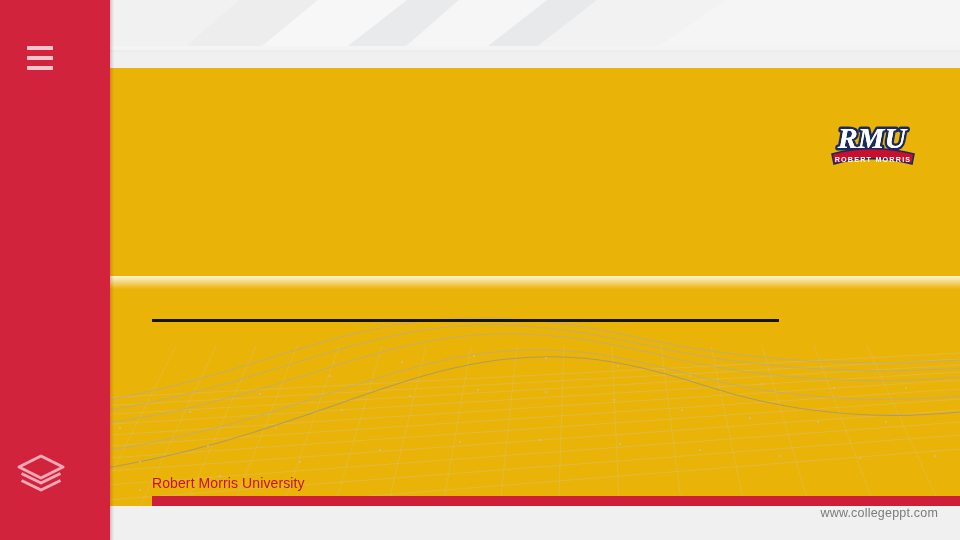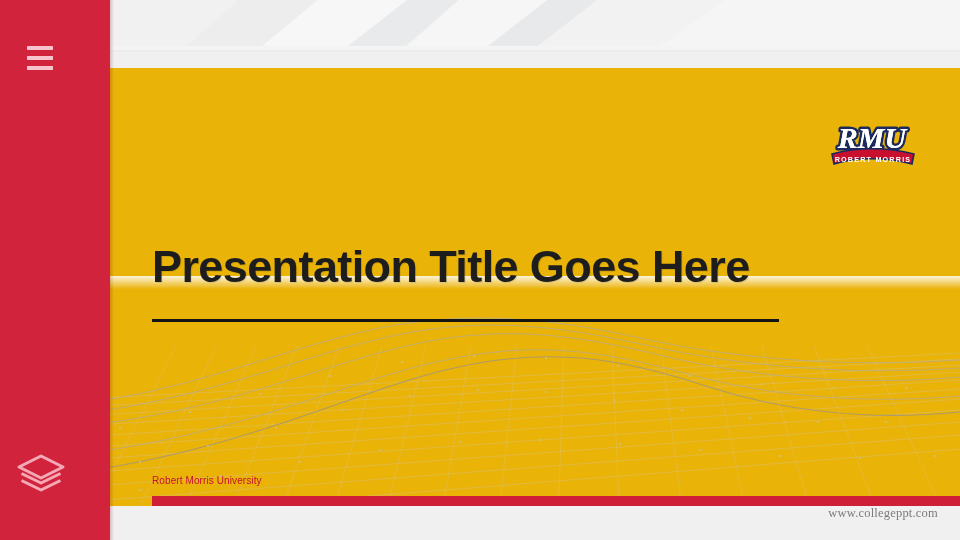--- a/index.html
+++ b/index.html
@@ -145,21 +145,21 @@
     align-items: baseline;
   }
   .credits .lbl { color: #c8102e; font-weight: bold; }
   .credits .val { color: #222222; font-weight: bold; margin-left: 5px; }
   .credits .gap { display: inline-block; width: 40px; }
 
   .university {
     position: absolute;
     left: 72px;
     top: 407px;
-    font-size: 10px;
+    font-size: 14px;
     color: #c8102e;
     letter-spacing: .1px;
     white-space: nowrap;
     text-align: right;
   }
 
   
   .red-bar {
     position: absolute;
     left: 72px;
@@ -171,21 +171,20 @@
 
   
   .footer {
     position: absolute;
     left: 0;
     top: 490px;
     width: 960px;
     height: 50px;
     background: #f0f0f0;
     z-index: 2;
-    font-family: Liberation Serif, serif;
   }
   .footer-url {
     position: absolute;
     right: 22px;
     top: 16px;
     font-size: 12.5px;
     color: #7b7b7b;
     letter-spacing: .2px;
   }
   .footer-seam {
@@ -332,21 +331,20 @@
         <svg width="100" height="58" viewBox="0 0 100 58" xmlns="http://www.w3.org/2000/svg">
           <g>
             <text x="50" y="32" text-anchor="middle" font-family="Liberation Serif, serif" font-size="30" font-weight="bold" fill="#ffffff" stroke="#1b2a5e" stroke-width="5" stroke-linejoin="round" font-style="italic" paint-order="stroke">RMU</text>
             <text x="50" y="32" text-anchor="middle" font-family="Liberation Serif, serif" font-size="30" font-weight="bold" fill="#ffffff" font-style="italic">RMU</text>
             <path d="M10 38 C 34 31, 66 31, 92 38 L 90 48 C 64 41, 34 41, 12 48 Z" fill="#c8102e" stroke="#1b2a5e" stroke-width="1.6"></path>
             <text x="51" y="45.5" text-anchor="middle" font-family="Liberation Sans, sans-serif" font-size="7.2" font-weight="bold" fill="#ffffff" letter-spacing="1.2">ROBERT MORRIS</text>
           </g>
         </svg>
       </div>
 
-      <div class="title">Presentation Title Goes Here</div>
       <div class="title-rule"></div>
 
 
       <div class="university">Robert Morris University</div>
 
       <div class="red-bar"></div>
     </div>
   </div>
 
   <div class="footer">

